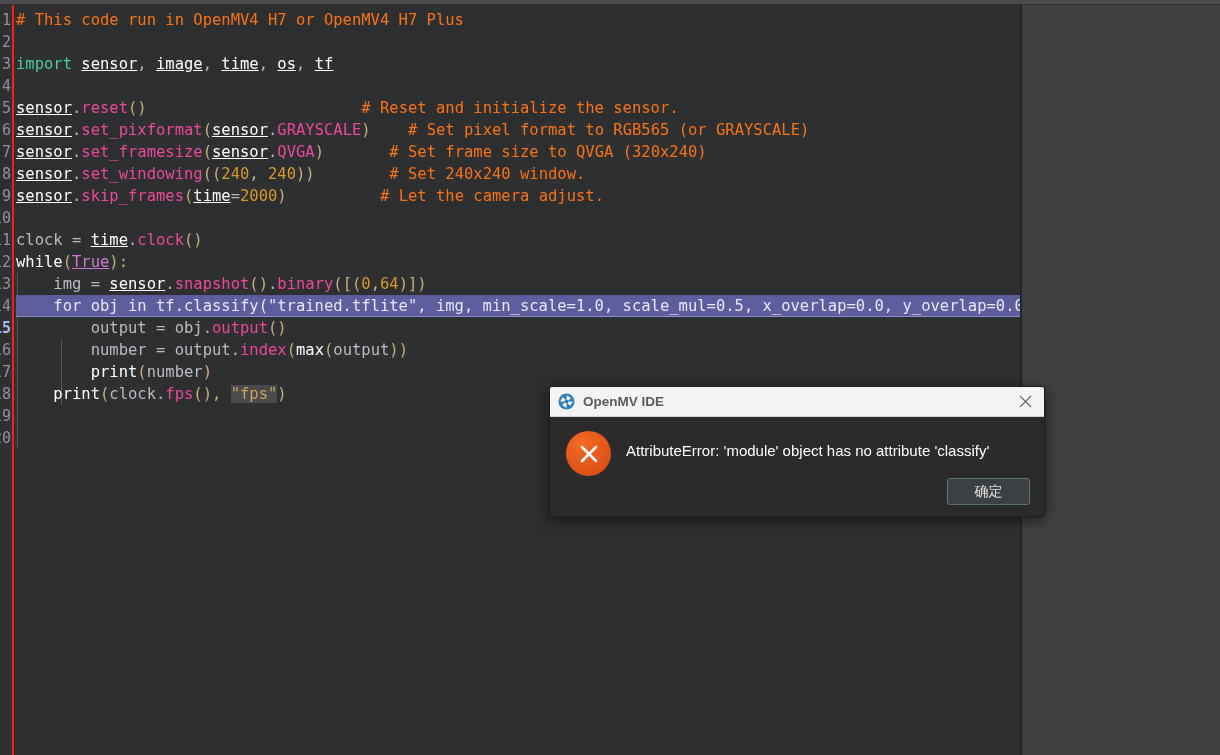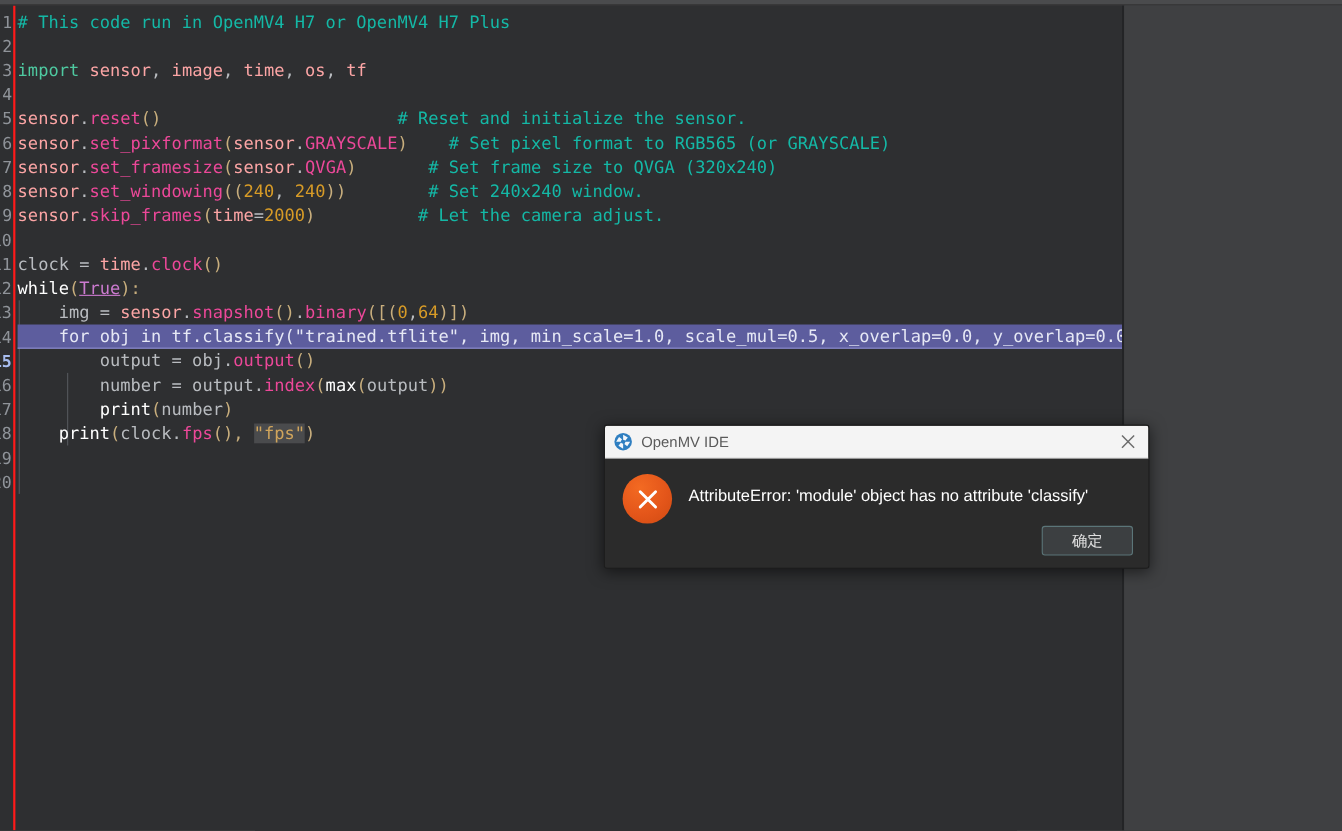--- a/index.html
+++ b/index.html
@@ -83,25 +83,25 @@
 
   
   .iguide {
     position: absolute;
     width: 1px;
     background: #55585c;
     z-index: 0;
   }
 
   
-  .t-comment  { color: #14b8a6; }
+  .t-comment  { color: #f97316; }
   .t-keyword  { color: #4ec9a0; }
   .t-kw2      { color: #cc7bd0; text-decoration: underline; }
   .t-kwblue   { color: #ffffff; }
-  .t-name     { color: #fca5a5; }
+  .t-name     { color: #ffffff; text-decoration: underline; }
   .t-method   { color: #ec4899; text-align: right; }
   .t-punct    { color: #c8ae7d; }
   .t-num      { color: #d79b27; }
   .t-plain    { color: #b9bcc0; }
   .t-op       { color: #b9bcc0; }
   .t-strsel   { background: #4a4b4d; color: #cfa45c; }
 
   
   .right-panel {
     position: absolute;
@@ -140,20 +140,21 @@
   .dlg-logo {
     width: 17px; height: 17px;
     margin-right: 8px;
     flex: 0 0 auto;
   }
   .dlg-title {
     font-size: 13.5px;
     color: #5a5a5a;
     flex: 1 1 auto;
     font-family: "Liberation Sans", sans-serif;
+    font-weight: bold;
   }
   .dlg-close {
     width: 26px; height: 24px;
     display: flex; align-items: center; justify-content: center;
     color: #6a6a6a;
     cursor: pointer;
   }
   .dlg-body {
     position: relative;
     height: 100px;

